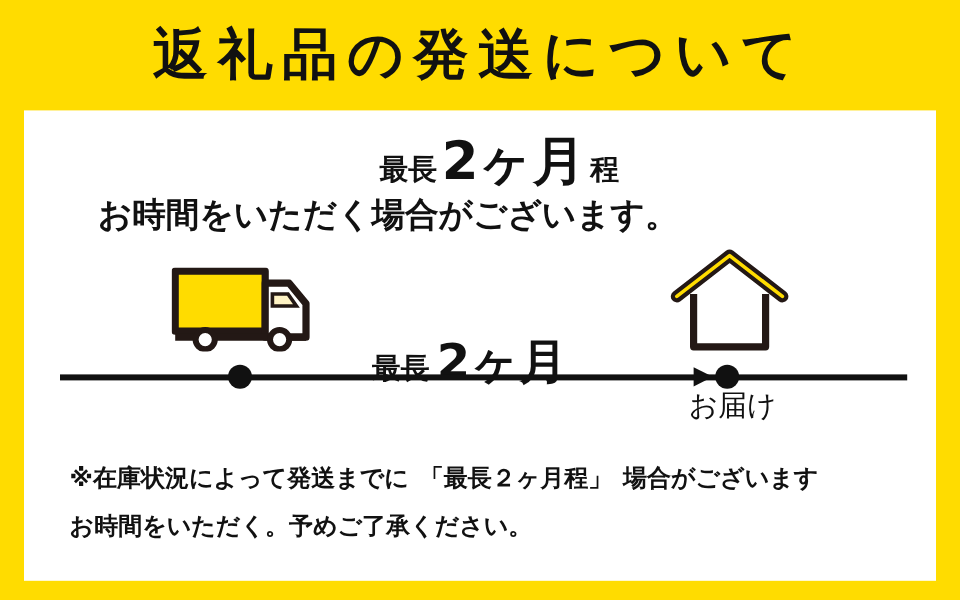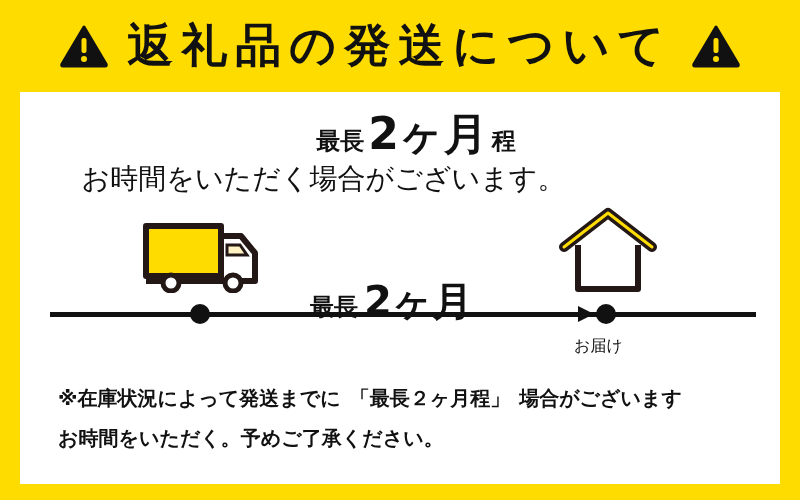--- a/index.html
+++ b/index.html
@@ -7,39 +7,40 @@
     width: 800px; height: 500px; overflow: hidden;
     background: #FFDC00;
     font-family: "DejaVu Sans", sans-serif;
     position: relative;
     color: #111;
   }
   .header {
     position: absolute; left: 0; top: 0; width: 800px; height: 92px;
     display: flex; align-items: center; justify-content: center;
     gap: 18px;
+    flex-direction: column;
   }
   .header-title {
     font-size: 46px; font-weight: bold; letter-spacing: 8px;
     color: #111;
   }
   .warn-icon { width: 50px; height: 44px; display: block; }
   .panel {
     position: absolute; left: 20px; top: 92px; width: 760px; height: 392px;
     background: #fff;
   }
   .headline {
     position: absolute; left: 0; width: 800px; top: 105px;
     text-align: center; font-size: 24px; font-weight: bold; padding-left: 16px;
   }
   .headline .big { font-size: 44px; font-weight: bold; margin: 0 4px; }
   .headline .small { font-size: 24px; }
   .subline {
     position: absolute; left: 0; width: 647px; top: 160px;
-    text-align: center; font-size: 28px; font-weight: normal;
+    text-align: center; font-size: 28px; font-weight: bold;
   }
   .timeline {
     position: absolute; left: 50px; top: 312px; width: 706px; height: 5px;
     background: #111;
   }
   .dot {
     position: absolute; width: 20px; height: 20px; border-radius: 50%;
     background: #111; top: 304px;
   }
   .arrowhead {
@@ -49,21 +50,21 @@
     border-left: 16px solid #111;
   }
   .truck { position: absolute; left: 143px; top: 223px; width: 116px; height: 70px; }
   .house { position: absolute; left: 558px; top: 207px; width: 100px; height: 88px; }
   .mid-label {
     position: absolute; left: 310px; top: 250px;
     font-size: 24px; font-weight: bold; margin-top: 24px;
   }
   .mid-label .big { font-size: 40px; font-weight: bold; margin-left: 6px; }
   .delivery-label {
-    position: absolute; left: 574px; top: 336px; font-size: 16px;
+    position: absolute; left: 574px; top: 322px; font-size: 24px;
   }
   .note {
     position: absolute; left: 58px; top: 378px; width: 720px;
     font-size: 20px; line-height: 40px; font-weight: bold;
   }
   .highlight { background: #ffffff; padding: 0 2px; }
 </style>
 </head>
 <body>
 

